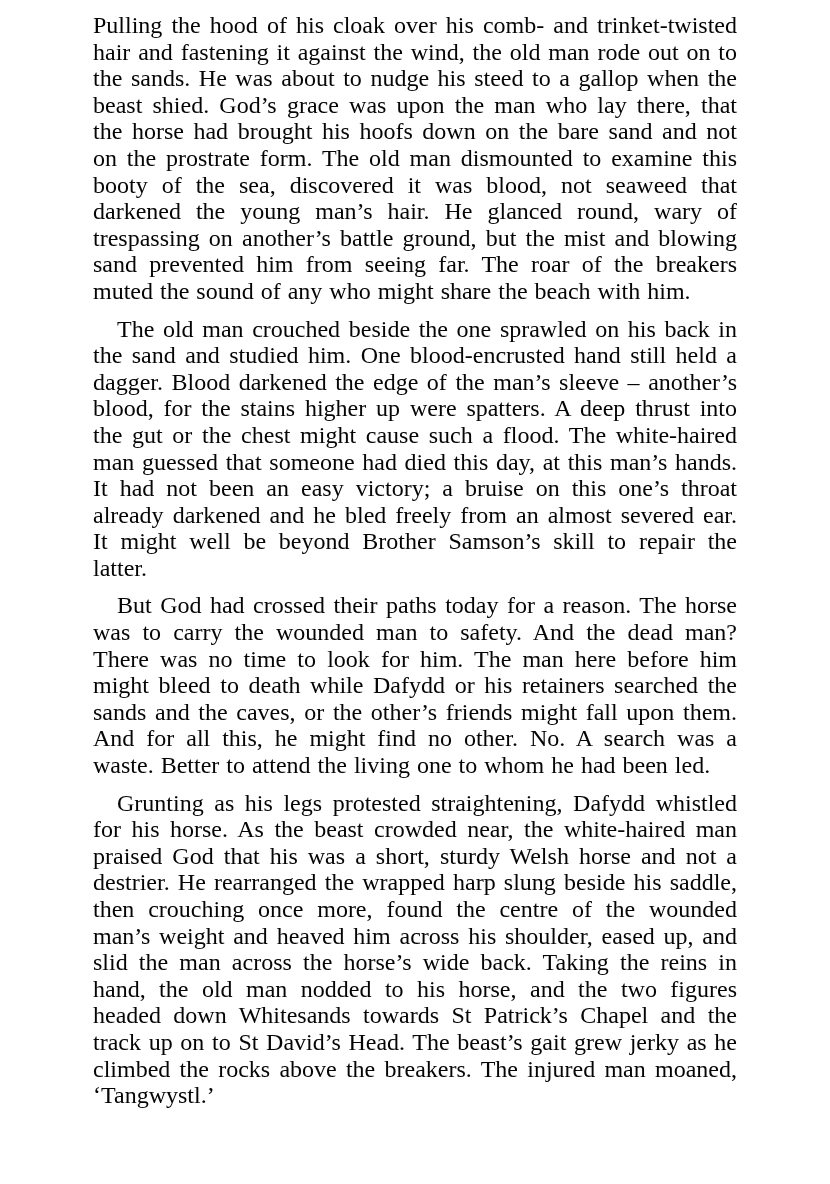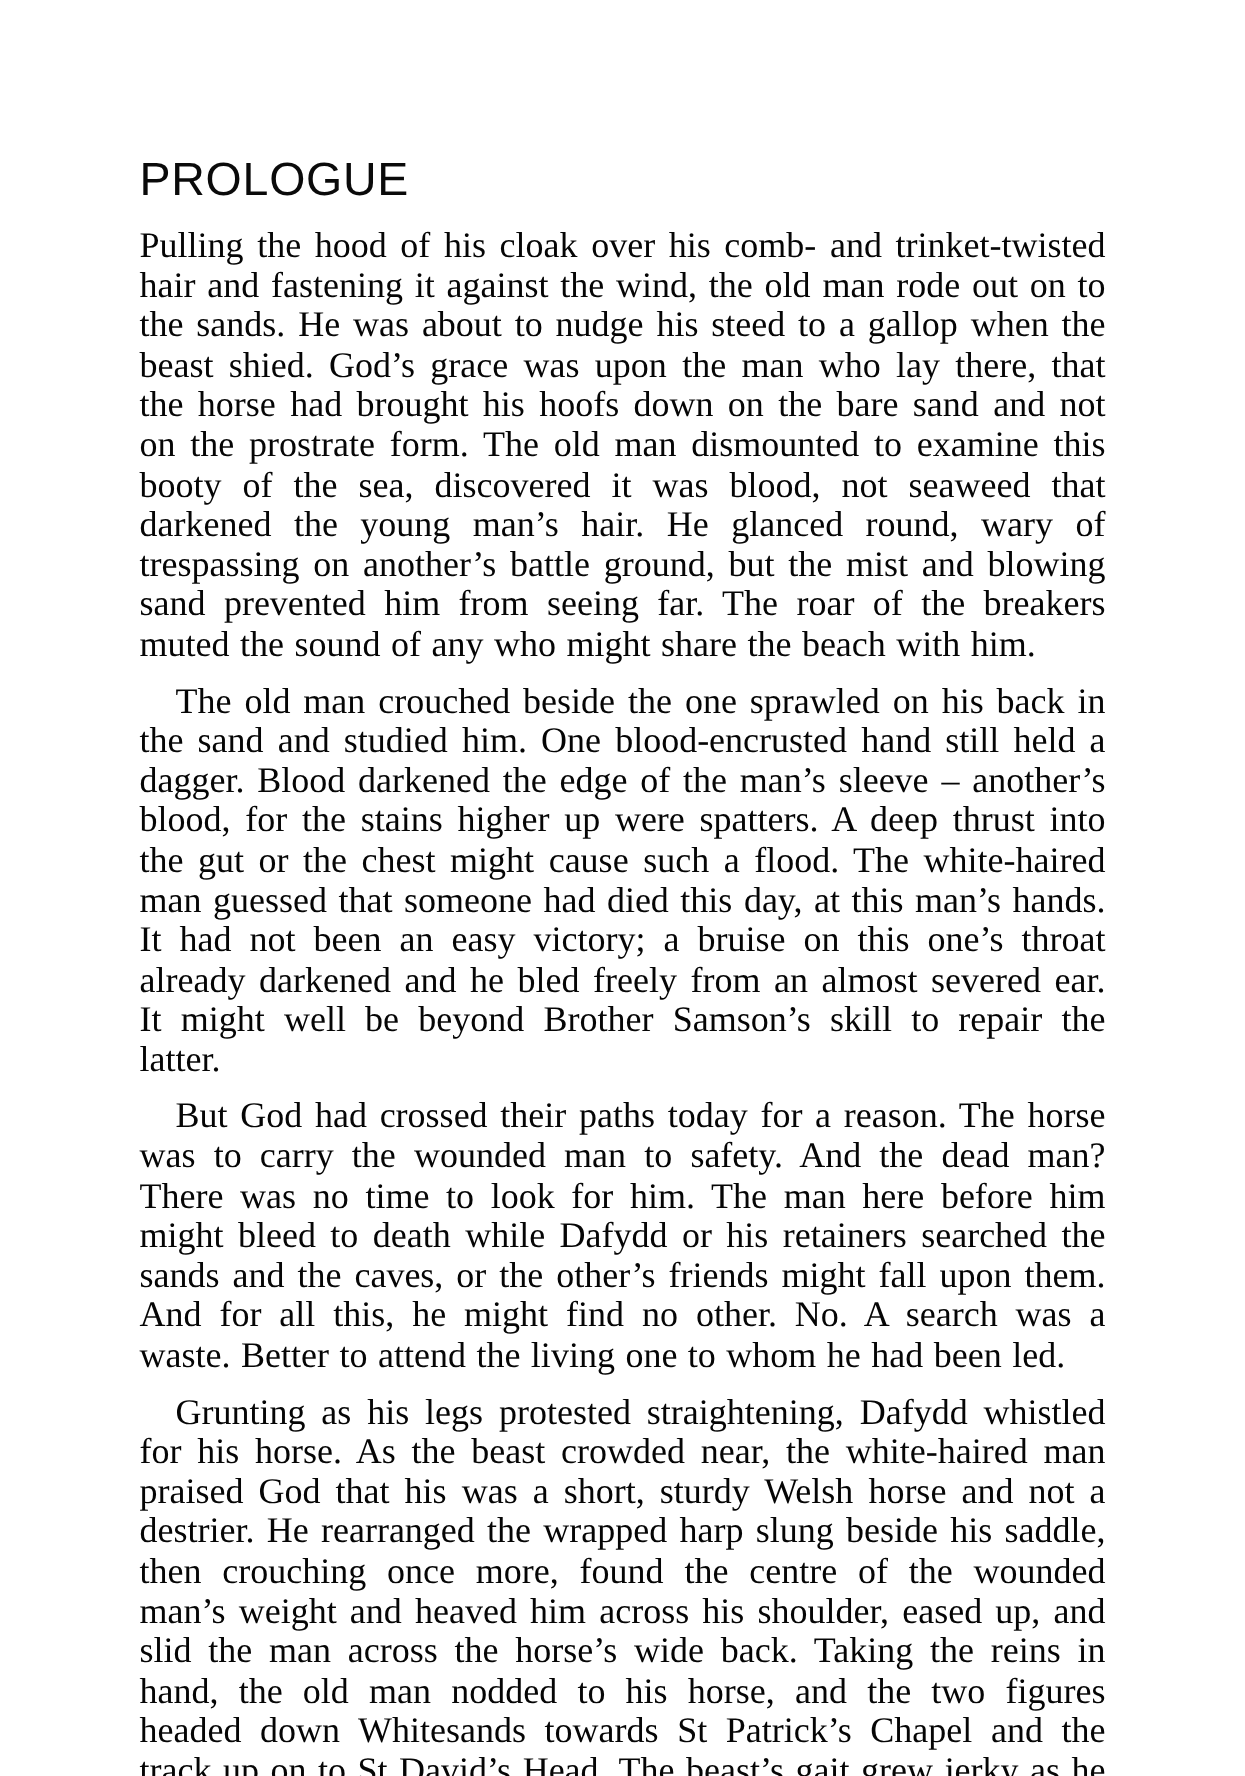--- a/index.html
+++ b/index.html
@@ -42,21 +42,20 @@
   }
   .para.first {
     text-indent: 0;
     margin-top: 12px;
   }
 </style>
 </head>
 <body>
 
 <div class="page">
-  <h1 class="chapter-heading">PROLOGUE</h1>
 
   <p class="para first">Pulling the hood of his cloak over his comb- and trinket-twisted hair and fastening it against the wind, the old man rode out on to the sands. He was about to nudge his steed to a gallop when the beast shied. God’s grace was upon the man who lay there, that the horse had brought his hoofs down on the bare sand and not on the prostrate form. The old man dismounted to examine this booty of the sea, discovered it was blood, not seaweed that darkened the young man’s hair. He glanced round, wary of trespassing on another’s battle ground, but the mist and blowing sand prevented him from seeing far. The roar of the breakers muted the sound of any who might share the beach with him.</p>
 
   <p class="para">The old man crouched beside the one sprawled on his back in the sand and studied him. One blood-encrusted hand still held a dagger. Blood darkened the edge of the man’s sleeve – another’s blood, for the stains higher up were spatters. A deep thrust into the gut or the chest might cause such a flood. The white-haired man guessed that someone had died this day, at this man’s hands. It had not been an easy victory; a bruise on this one’s throat already darkened and he bled freely from an almost severed ear. It might well be beyond Brother Samson’s skill to repair the latter.</p>
 
   <p class="para">But God had crossed their paths today for a reason. The horse was to carry the wounded man to safety. And the dead man? There was no time to look for him. The man here before him might bleed to death while Dafydd or his retainers searched the sands and the caves, or the other’s friends might fall upon them. And for all this, he might find no other. No. A search was a waste. Better to attend the living one to whom he had been led.</p>
 
   <p class="para">Grunting as his legs protested straightening, Dafydd whistled for his horse. As the beast crowded near, the white-haired man praised God that his was a short, sturdy Welsh horse and not a destrier. He rearranged the wrapped harp slung beside his saddle, then crouching once more, found the centre of the wounded man’s weight and heaved him across his shoulder, eased up, and slid the man across the horse’s wide back. Taking the reins in hand, the old man nodded to his horse, and the two figures headed down Whitesands towards St Patrick’s Chapel and the track up on to St David’s Head. The beast’s gait grew jerky as he climbed the rocks above the breakers. The injured man moaned, ‘Tangwystl.’</p>
 </div>
 

